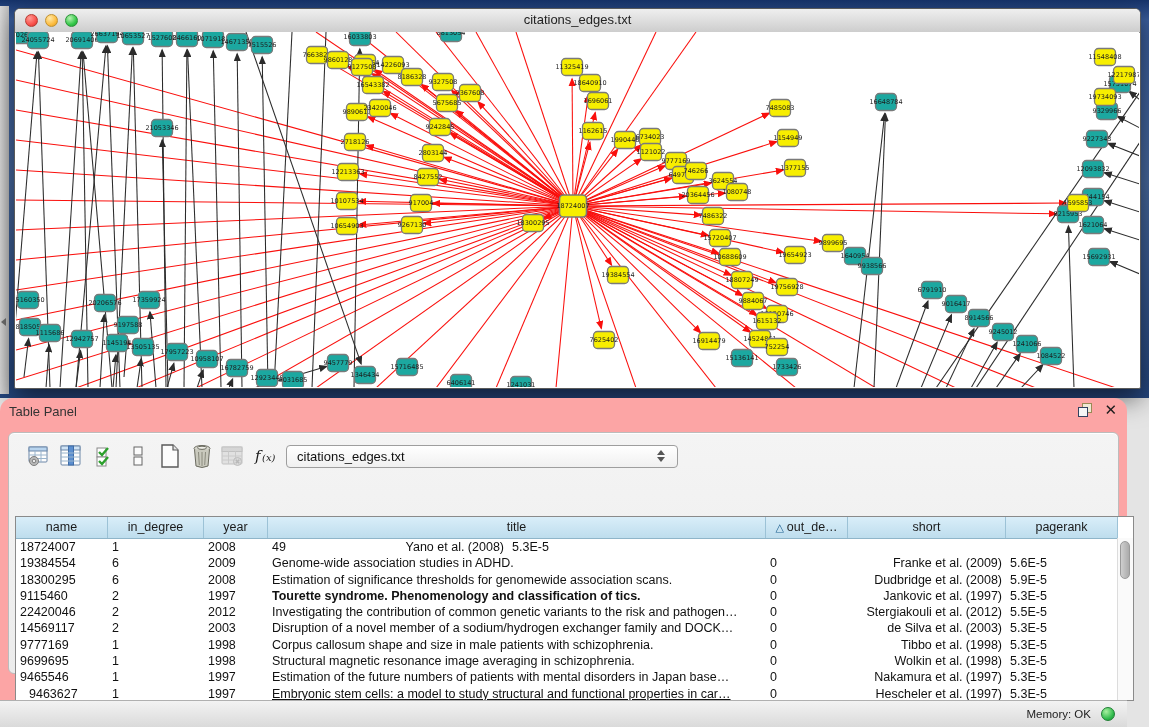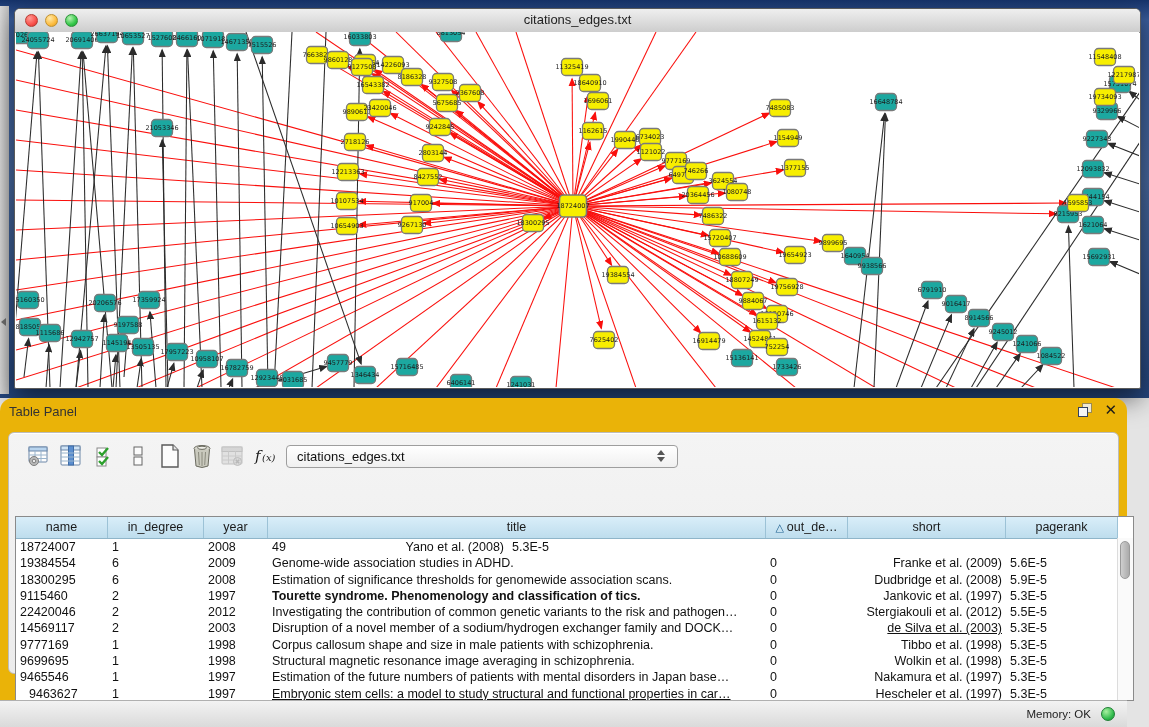--- a/index.html
+++ b/index.html
@@ -42,21 +42,21 @@
     position:absolute;left:0;right:0;top:3px;text-align:center;
     font-size:13px;color:#222;
   }
   .graph-canvas{
     position:absolute;left:1px;right:1px;top:23px;bottom:1px;
     background:#fff;overflow:hidden;
   }
   
   .table-panel{
     position:absolute;left:0;top:398px;width:1127px;height:329px;
-    background:#eab308;
+    background:#fca5a5;
     border-radius:13px;
   }
   .panel-titlebar{position:relative;height:28px;}
   .panel-title{position:absolute;left:9px;top:6px;font-size:13px;color:#333;}
   .panel-buttons{position:absolute;right:10px;top:5px;display:flex;gap:12px;align-items:center;}
   .float-icon{position:relative;width:14px;height:14px;display:inline-block;}
   .float-icon .sq1{position:absolute;left:0;bottom:0;width:8px;height:8px;border:1px solid #33415f;background:#f5f5f5;}
   .float-icon .sq2{position:absolute;right:0;top:0;width:8px;height:8px;border:1px solid #9a8a55;background:#efe9d6;}
   .close-x{font-size:15px;font-weight:bold;color:#1a1a1a;line-height:14px;cursor:default;}
   .rounded-area{
@@ -687,21 +687,21 @@
             <div class="td" style="width: 82px;">0</div>
             <div class="td center" style="width: 158px;">Stergiakouli et al. (2012)</div>
             <div class="td" style="width: 112px;">5.5E-5</div>
           </div>
           <div class="trow">
             <div class="td" style="width: 92px;">14569117</div>
             <div class="td" style="width: 96px;">2</div>
             <div class="td" style="width: 64px;">2003</div>
             <div class="td" style="width: 498px;">Disruption of a novel member of a sodium/hydrogen exchanger family and DOCK…</div>
             <div class="td" style="width: 82px;">0</div>
-            <div class="td center" style="width: 158px; text-decoration: underline;">de Silva et al. (2003)</div>
+            <div class="td center" style="width: 158px;">de Silva et al. (2003)</div>
             <div class="td" style="width: 112px;">5.3E-5</div>
           </div>
           <div class="trow">
             <div class="td" style="width: 92px;">9777169</div>
             <div class="td" style="width: 96px;">1</div>
             <div class="td" style="width: 64px;">1998</div>
             <div class="td" style="width: 498px;">Corpus callosum shape and size in male patients with schizophrenia.</div>
             <div class="td" style="width: 82px;">0</div>
             <div class="td center" style="width: 158px;">Tibbo et al. (1998)</div>
             <div class="td" style="width: 112px;">5.3E-5</div>

